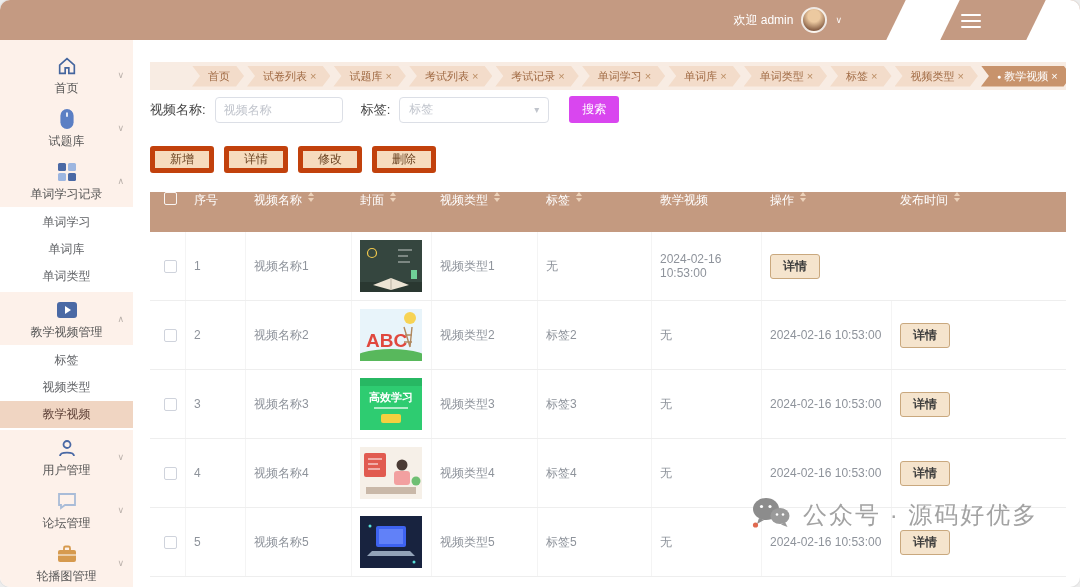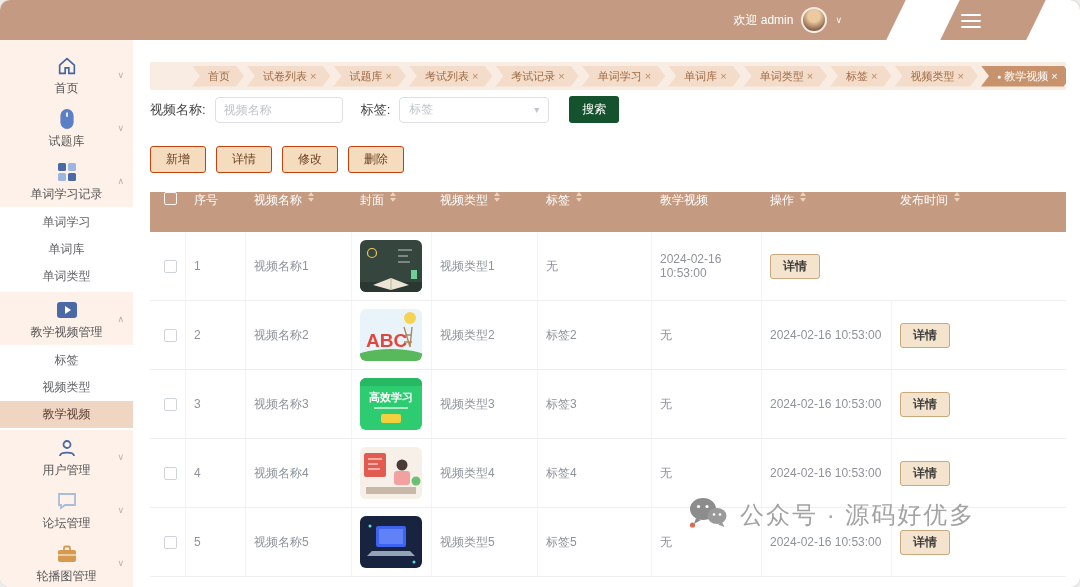--- a/index.html
+++ b/index.html
@@ -51,46 +51,46 @@
   
   .filters { display: flex; align-items: center; margin-top: 6px; font-size: 13px; color: #424242; }
   .flabel { margin-right: 9px; font-weight: 500; }
   .finput { width: 128px; height: 26px; border: 1px solid #dcdfe6; border-radius: 4px; padding: 0 8px;
     font-size: 12px; color: #606266; outline: none; margin-right: 18px; }
   .finput::placeholder { color: #c0c4cc; }
   .fselect { width: 150px; height: 26px; border: 1px solid #dcdfe6; border-radius: 4px; padding: 0 9px;
     display: flex; align-items: center; justify-content: space-between; color: #c0c4cc; font-size: 12px;
     margin-right: 20px; cursor: pointer; background: #fff; }
   .fselect .caret { color: #c0c4cc; font-size: 10px; }
-  .search-btn { width: 50px; height: 27px; background: #14532d; color: #fff; border: none; border-radius: 3px;
+  .search-btn { width: 50px; height: 27px; background: #d946ef; color: #fff; border: none; border-radius: 3px;
     font-size: 12px; cursor: pointer; }
   
   .toolbar { margin-top: 23px; display: flex; gap: 10px; }
-  .tbtn { height: 27px; padding: 0 15px; background: #f6dcbe; border: 1px solid #c2410c; border-radius: 3px;
+  .tbtn { height: 27px; padding: 0 15px; background: #f6dcbe; border: 5px solid #c2410c; border-radius: 3px;
     color: #6b4423; font-size: 12px; cursor: pointer; }
   
   .grid-table { margin-top: 19px; width: 916px; }
   .trow { display: grid; grid-template-columns: 36px 60px 106px 80px 106px 114px 110px 130px 1fr; }
   .thead { background: #c49a80; height: 40px; color: #fff; font-size: 12px; }
   .thead .cell { display: flex; align-items: flex-start; gap: 4px; padding-left: 8px; height: 100%; }
   .tbody-row { height: 69px; border-bottom: 1px solid #eeeeee; font-size: 12px; color: #8e939b; }
   .tbody-row .cell { height: 100%; display: flex; align-items: center; padding-left: 8px; border-right: 1px solid #f4f4f4; }
   .tbody-row .cell:last-child { border-right: none; }
   .cb { width: 13px; height: 13px; border: 1px solid #cfd3dc; border-radius: 2px; background: #fff; margin-left: 6px; cursor: pointer; display: inline-block; }
   .thead .cb { border-color: rgba(255,255,255,.9); background: transparent; }
   .sort { display: inline-flex; flex-direction: column; gap: 2px; margin-left: 2px; }
   .sort i { width: 0; height: 0; border-left: 3px solid transparent; border-right: 3px solid transparent; }
   .sort .up { border-bottom: 4px solid #ecd2ba; }
   .sort .down { border-top: 4px solid #ecd2ba; }
-  .cover { width: 62px; height: 52px; border-radius: 6px; overflow: hidden; display: block; }
+  .cover { width: 62px; height: 52px; border-radius: 0; overflow: hidden; display: block; }
   .cover svg { display: block; }
   .dbtn { height: 25px; padding: 0 12px; background: #f5e4cd; border: 1px solid #c9a87e; border-radius: 3px;
     font-size: 12px; color: #3d3d3d; font-weight: 600; cursor: pointer; }
   
-  .watermark { position: absolute; left: 688px; top: 496px; display: flex; align-items: center; gap: 12px; z-index: 40; }
+  .watermark { position: absolute; left: 751px; top: 496px; display: flex; align-items: center; gap: 12px; z-index: 40; }
   .wtext { font-size: 24px; color: #a3a3a3; letter-spacing: 2px; font-weight: 500; }
 </style>
 </head>
 <body>
 
 <div class="page">
 
   <header class="topbar">
     <div class="admin">
       <span>欢迎 admin</span>

